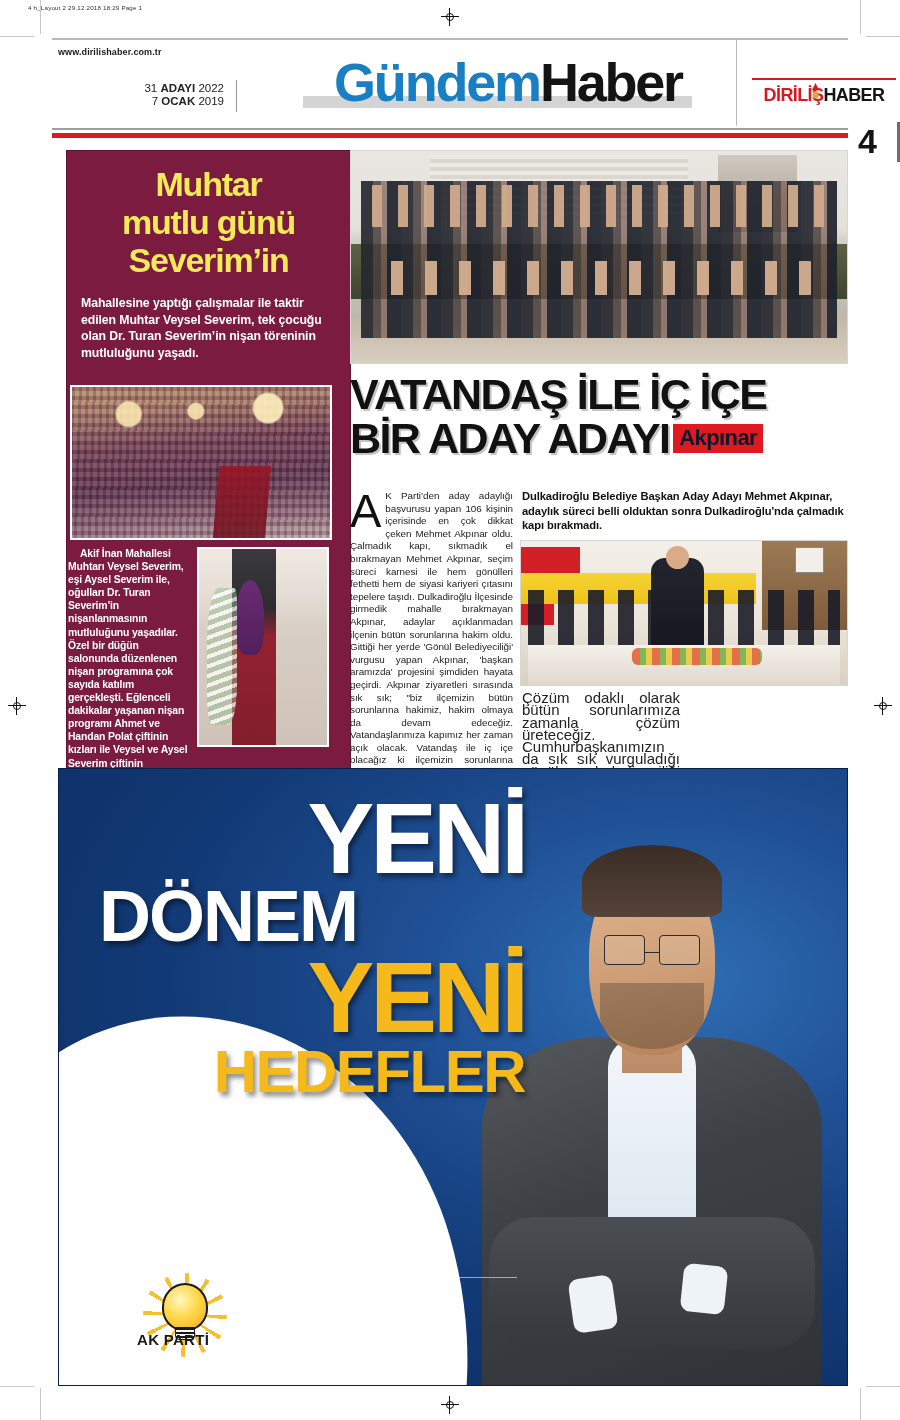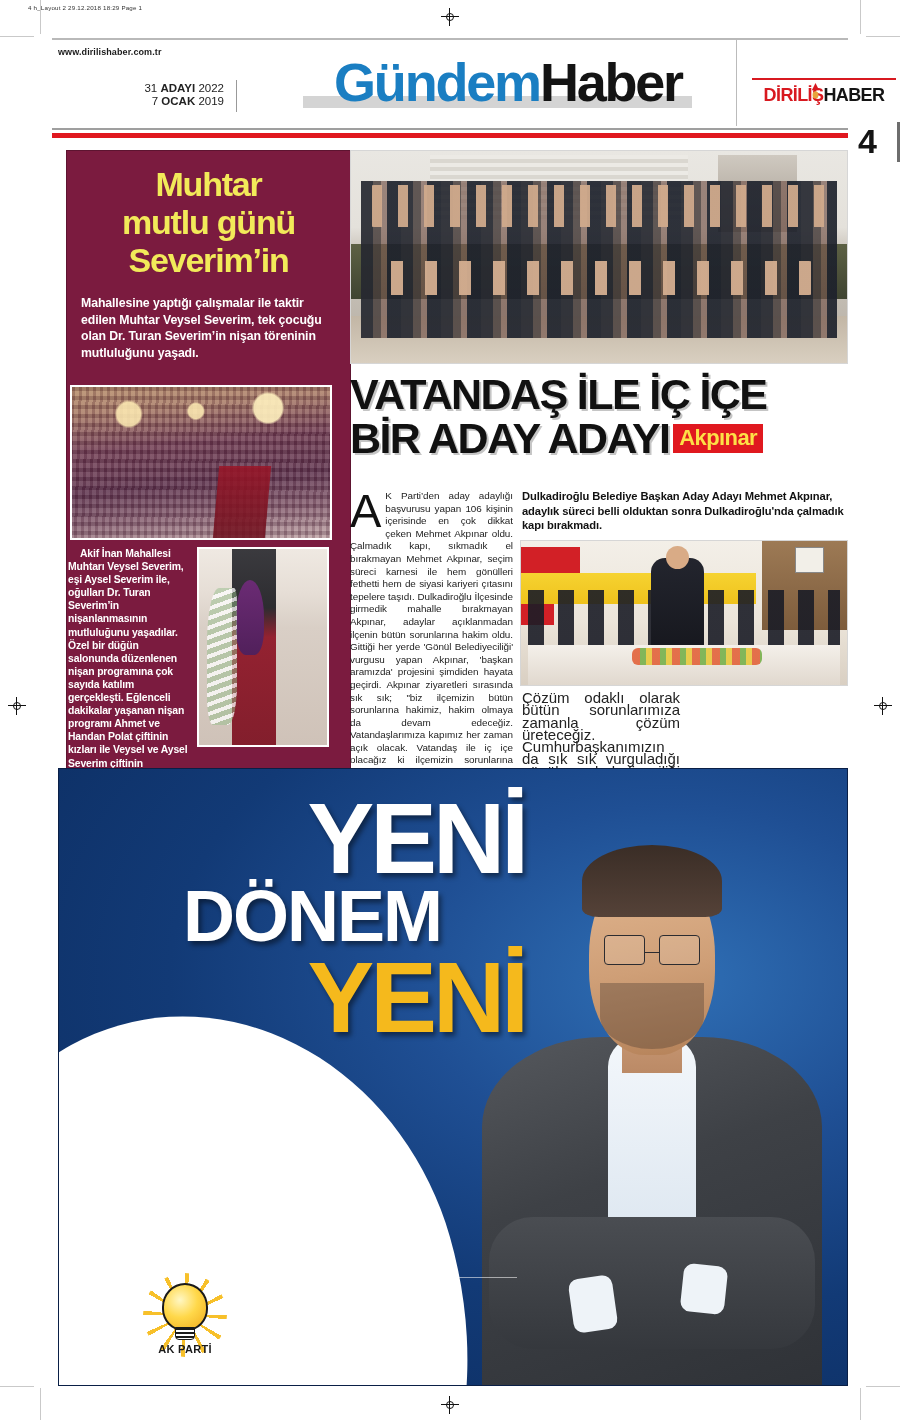--- a/index.html
+++ b/index.html
@@ -240,21 +240,21 @@
     position: absolute; left: 350px; top: 372px; width: 500px;
   }
   .mh-line {
     font-weight: bold; color: #111111;
     font-size: 43px; line-height: 44px; letter-spacing: -1.6px;
     text-shadow: 2px 2px 0 rgba(150,150,150,.55);
     white-space: nowrap;
   }
   .mh-line2 { display: flex; align-items: center; }
   .mh-tag {
-    display: inline-block; background: #e0181f; color: #fde047;
+    display: inline-block; background: #e0181f; color: #0f172a;
     font-weight: bold; font-size: 22px; letter-spacing: -.6px;
     padding: 3px 6px 4px 6px; margin-left: 4px; text-shadow: none;
     line-height: 22px;
   }
 
   
   .lead-para {
     position: absolute; left: 522px; top: 489px; width: 326px;
     font-size: 11.2px; line-height: 14.6px; color: #111; font-weight: bold;
     letter-spacing: -.1px;
@@ -304,21 +304,21 @@
   }
   .ad-title { position: absolute; left: 40px; top: 26px; width: 430px; text-align: left; }
   .ad-l1 {
     font-weight: bold; color: #ffffff; font-size: 100px; line-height: 86px;
     letter-spacing: -4px; text-shadow: 3px 4px 5px rgba(0,0,0,.45);
     text-align: right; padding-right: 4px;
   }
   .ad-l2 {
     font-weight: bold; color: #ffffff; font-size: 72px; line-height: 70px;
     letter-spacing: -2px; text-shadow: 3px 4px 5px rgba(0,0,0,.45);
-    text-align: center; padding-right: 4px;
+    text-align: left; padding-right: 4px;
   }
   .ad-l3 {
     font-weight: bold; color: #f5b91c; font-size: 100px; line-height: 92px;
     letter-spacing: -4px; text-shadow: 3px 4px 5px rgba(0,0,0,.45);
     text-align: right; padding-right: 4px;
   }
   .ad-l4 {
     font-weight: bold; color: #f5b91c; font-size: 60px; line-height: 58px;
     letter-spacing: -1.5px; text-shadow: 3px 4px 5px rgba(0,0,0,.45);
     text-align: right; padding-right: 4px;
@@ -400,22 +400,22 @@
     background: radial-gradient(circle at 38% 34%, #fff7c4 0%, #ffd84a 45%, #f0a91a 100%);
     border: 2px solid #1a1a1a; border-radius: 50% 50% 46% 46%;
   }
   .akp-base {
     position: absolute; left: 50%; top: 88px; width: 20px; height: 13px;
     transform: translateX(-50%);
     background: repeating-linear-gradient(180deg,#1a1a1a 0 2px,#fff 2px 4px);
     border: 1px solid #1a1a1a; border-radius: 0 0 4px 4px;
   }
   .akp-text {
-    position: absolute; left: 0; top: 104px; width: 96px; text-align: center;
-    font-size: 11px; font-weight: bold; color: #1a1a1a; letter-spacing: .3px;
+    position: absolute; left: 0; top: 92px; width: 96px; 
+    font-size: 15px; font-weight: bold; color: #1a1a1a; letter-spacing: .3px;
   }
 </style>
 </head>
 <body>
 
 <div class="page">
 
   <div class="crop-slug">4 h_Layout 2  29.12.2018  18:29  Page 1</div>
   <div class="reg-mark reg-top">
       <div class="reg-dot"></div>
@@ -561,20 +561,21 @@
       <div class="p-beard"></div>
       <div class="p-glass-l"></div>
       <div class="p-glass-r"></div>
       <div class="p-glass-br"></div>
     </div>
 
     <div class="ad-title">
       <div class="ad-l1">YENİ</div>
       <div class="ad-l2">DÖNEM</div>
       <div class="ad-l3">YENİ</div>
+      <div class="ad-l4">HEDEFLER</div>
     </div>
 
     <div class="ad-name-block">
       <div class="ad-name-rule"></div>
       <div class="ad-sub2">BAŞKAN ADAY ADAYI</div>
     </div>
 
     <div class="akp-logo">
       <div class="akp-rays"></div>
       <div class="akp-bulb"></div>

